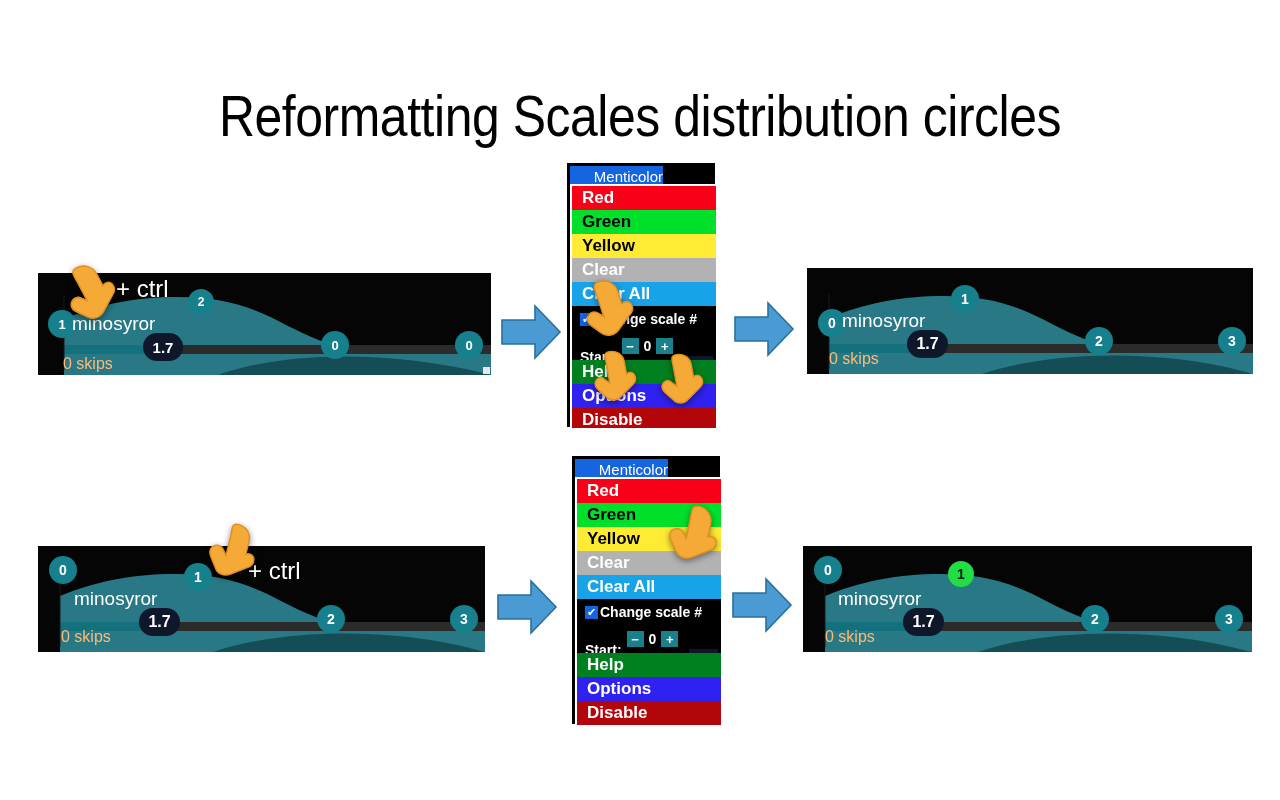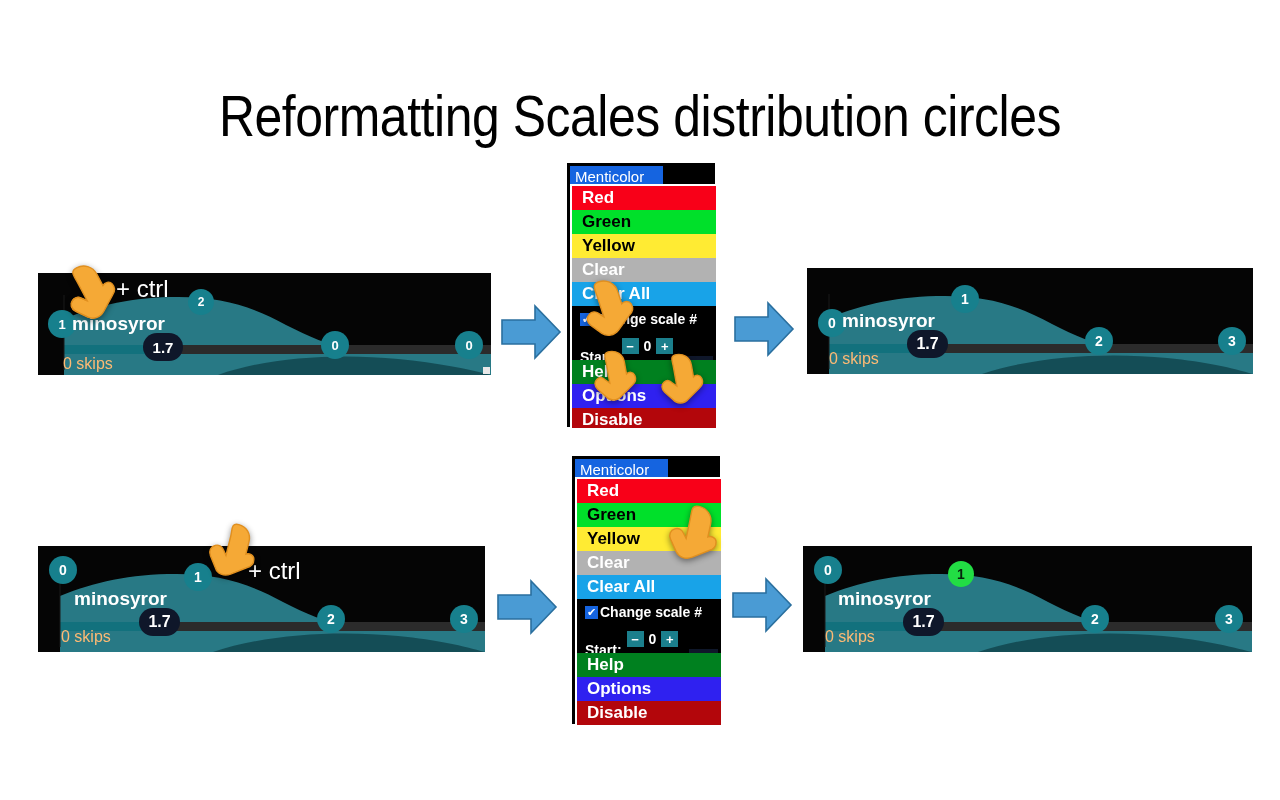--- a/index.html
+++ b/index.html
@@ -69,21 +69,21 @@
     align-items: center;
     justify-content: center;
     font-family: "Liberation Sans", sans-serif;
     font-weight: 700;
     box-sizing: border-box;
   }
   .series-label {
     position: absolute;
     color: #ffffff;
     font-family: "Liberation Sans", sans-serif;
-    font-weight: 700;
+    font-weight: 400;
     white-space: nowrap;
   }
   .skips-label {
     position: absolute;
     color: #fdba74;
     font-family: "Liberation Sans", sans-serif;
     font-weight: 400;
     white-space: nowrap;
   }
   .ctrl-label {
@@ -131,20 +131,21 @@
     position: absolute;
     left: 0; top: 0;
     background: #1564e0;
     color: #ffffff;
     font-family: "Liberation Sans", sans-serif;
     font-weight: 400;
     display: flex;
     align-items: center;
     padding-left: 5px;
     box-sizing: border-box;
+    justify-content: flex-end;
   }
   .menu-item {
     position: absolute;
     left: 0;
     display: flex;
     align-items: center;
     padding-left: 10px;
     box-sizing: border-box;
     font-family: "Liberation Sans", sans-serif;
     font-weight: 700;

